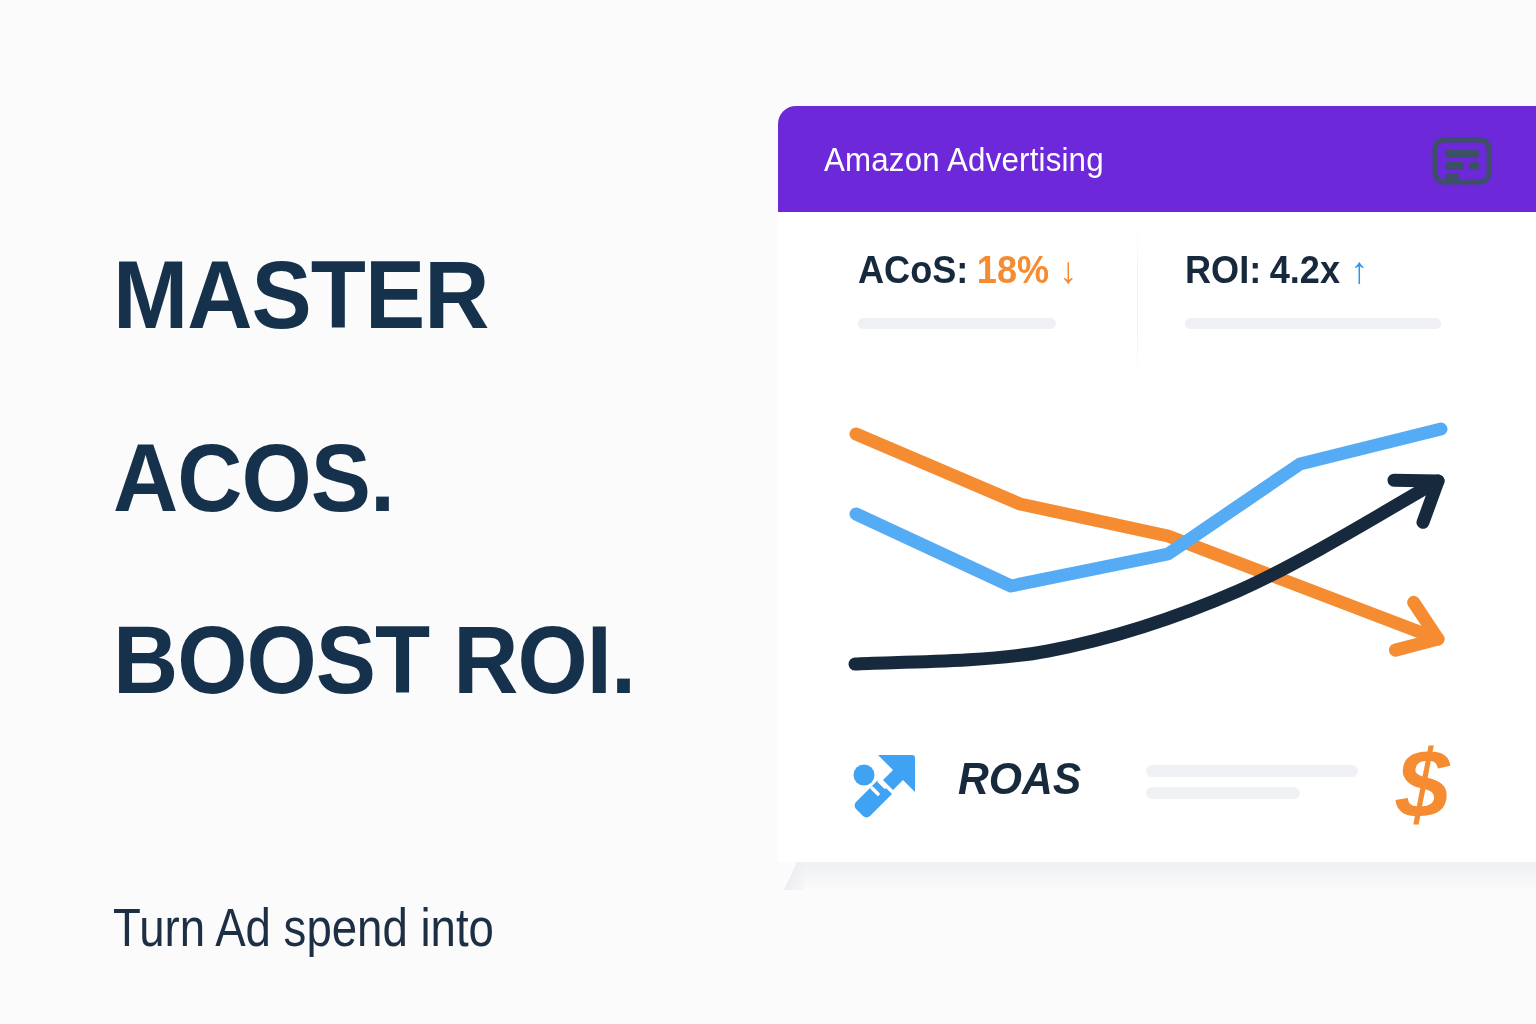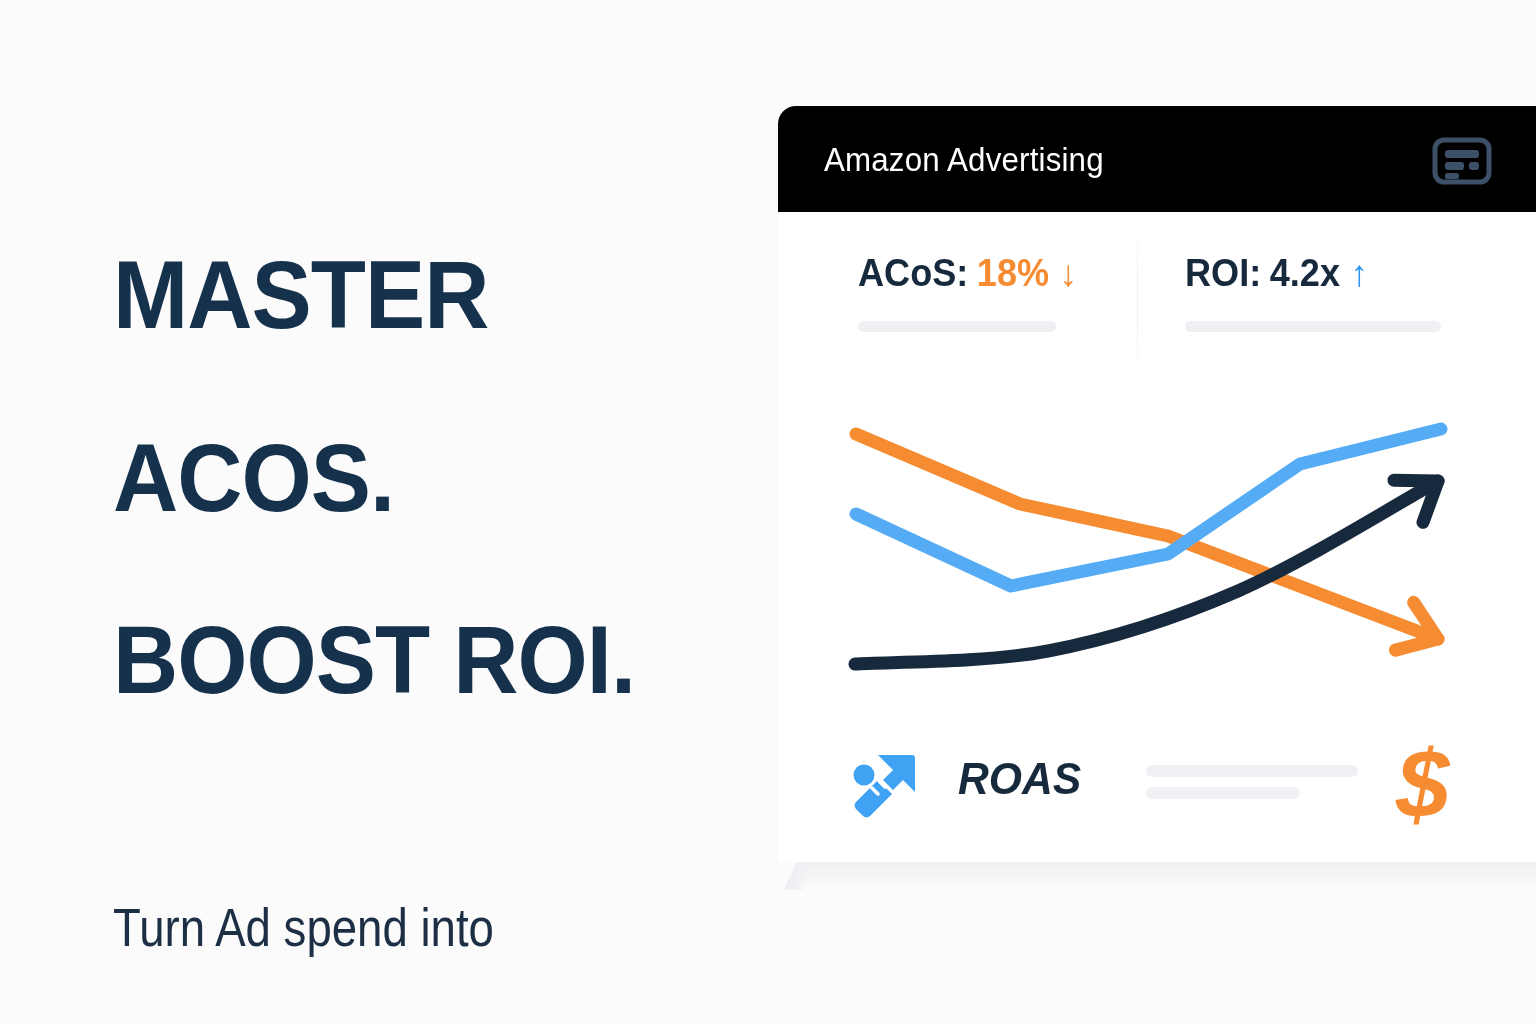--- a/index.html
+++ b/index.html
@@ -61,21 +61,21 @@
     left: 778px; top: 106px;
     width: 758px; height: 756px;
     background: #FFFFFF;
     border-top-left-radius: 18px;
     overflow: visible;
   }
 
   #card-header {
     position:absolute; left:0; top:0;
     width: 758px; height: 106px;
-    background: #000000;
+    background: #6d28d9;
     border-top-left-radius: 18px;
     display:flex; align-items:center;
   }
   #card-title {
     margin-left: 46px;
     font-family: "Liberation Sans Narrow", "Liberation Sans", sans-serif;
     font-size: 34px;
     font-weight: 400;
     color: #FFFFFF;
     letter-spacing: 0.2px;
@@ -86,21 +86,21 @@
     position:absolute; right: 44px; top: 31px;
     width: 60px; height: 48px;
   }
 
   
   #kpi-row {
     position:absolute; left:0; top:106px;
     width:758px; height:180px;
     display:flex;
   }
-  .kpi-tile { position:relative; padding-top: 40px; }
+  .kpi-tile { position:relative; padding-top: 28px; margin-top: 9px; }
   #kpi-tile-0 { width: 359px; padding-left: 80px; }
   #kpi-tile-1 { width: 399px; padding-left: 48px; text-align: center; }
   #kpi-divider {
     position:absolute; left:359px; top:14px;
     width:1px; height:152px;
     background: linear-gradient(180deg,rgba(0,0,0,0) 0%, #F0F1F3 30%, #F0F1F3 70%, rgba(0,0,0,0) 100%);
   }
   .kpi-line {
     font-family: "Liberation Sans Narrow", "Liberation Sans", sans-serif;
     font-weight: 700;

